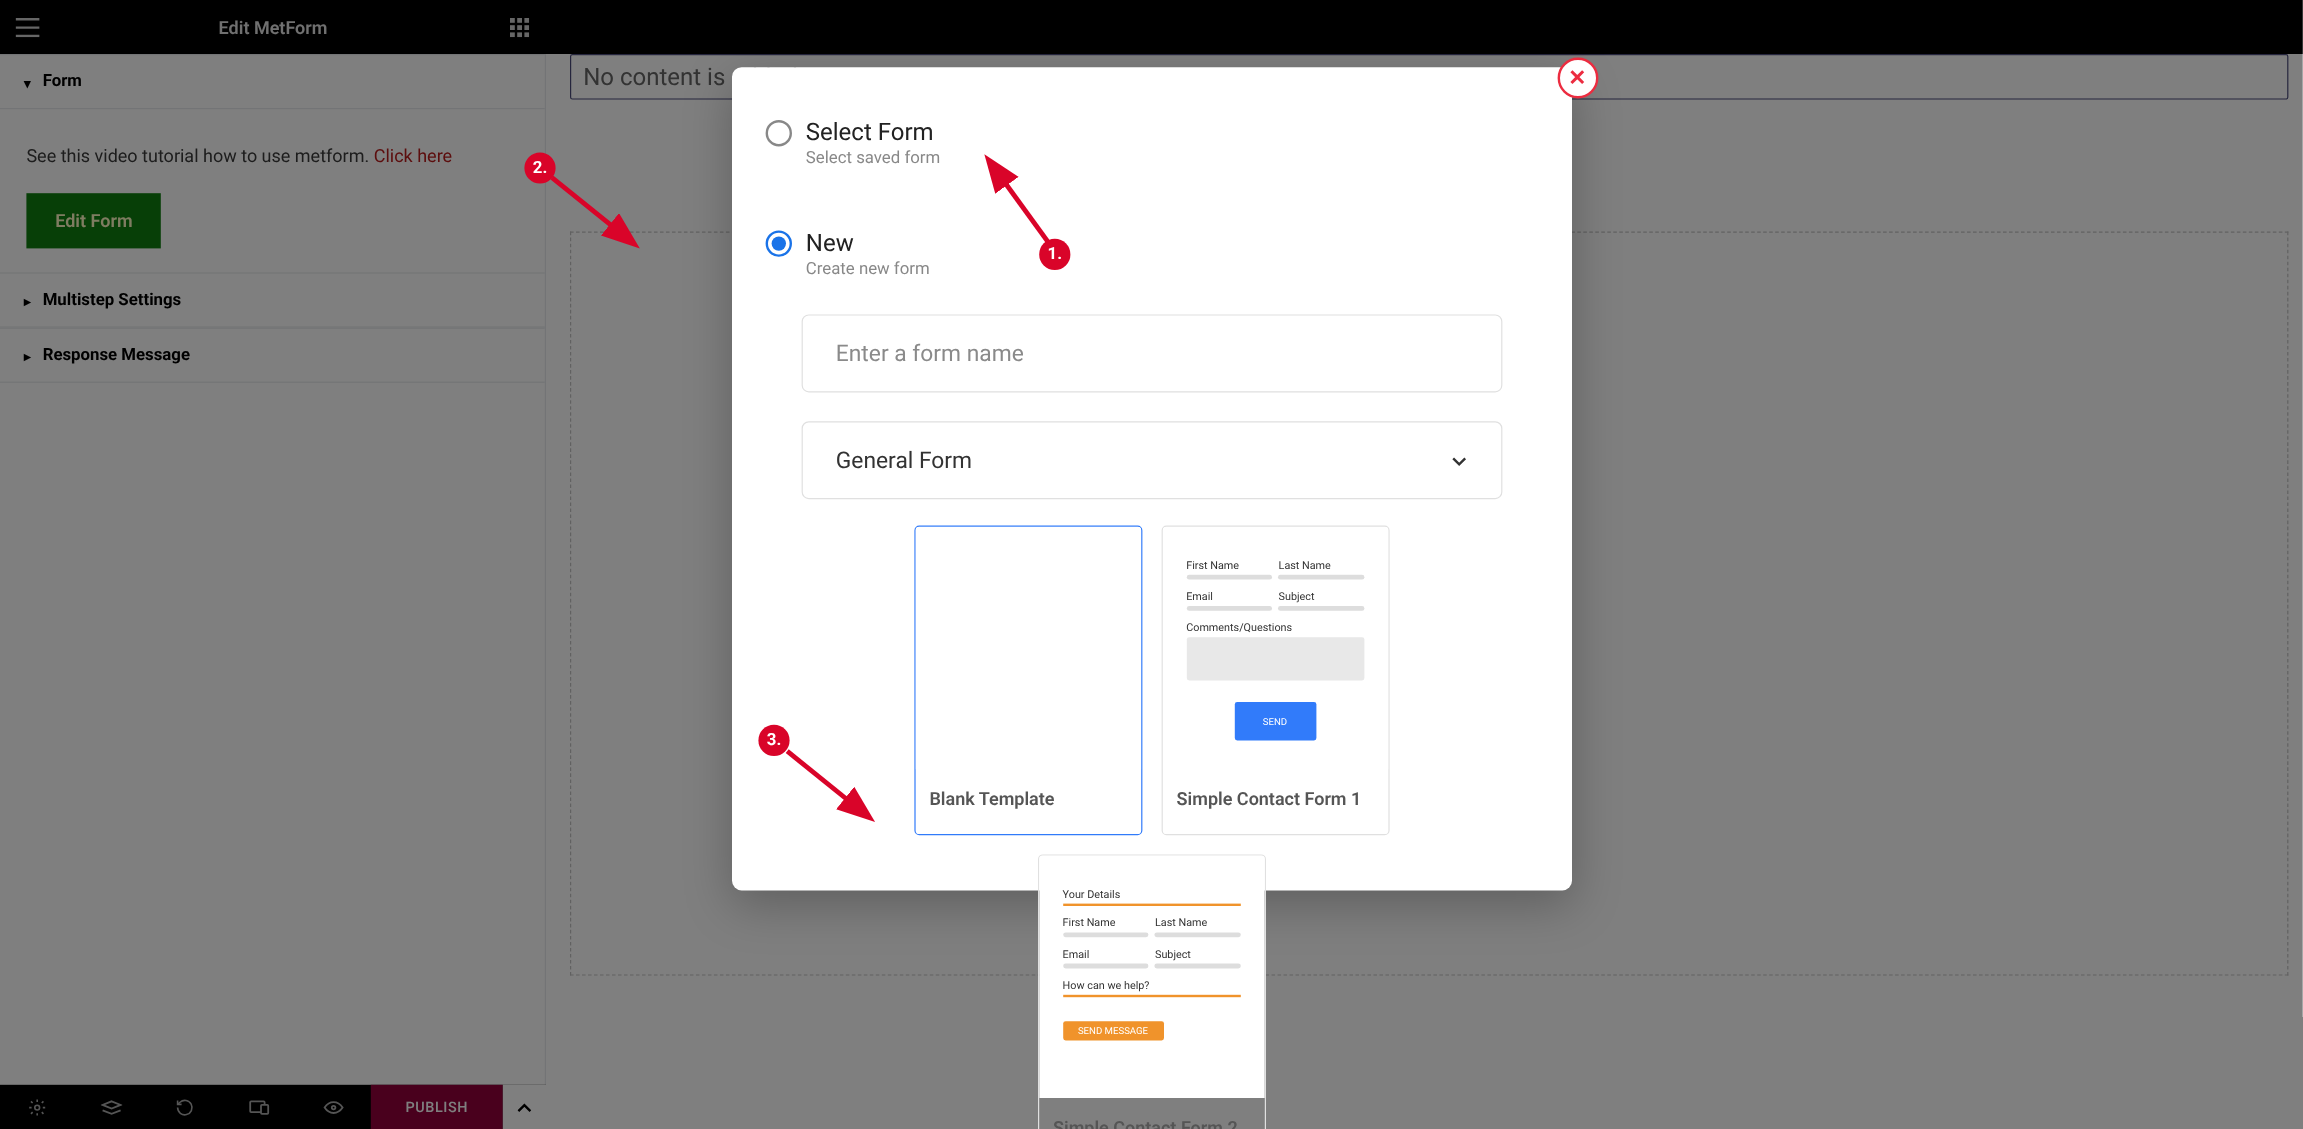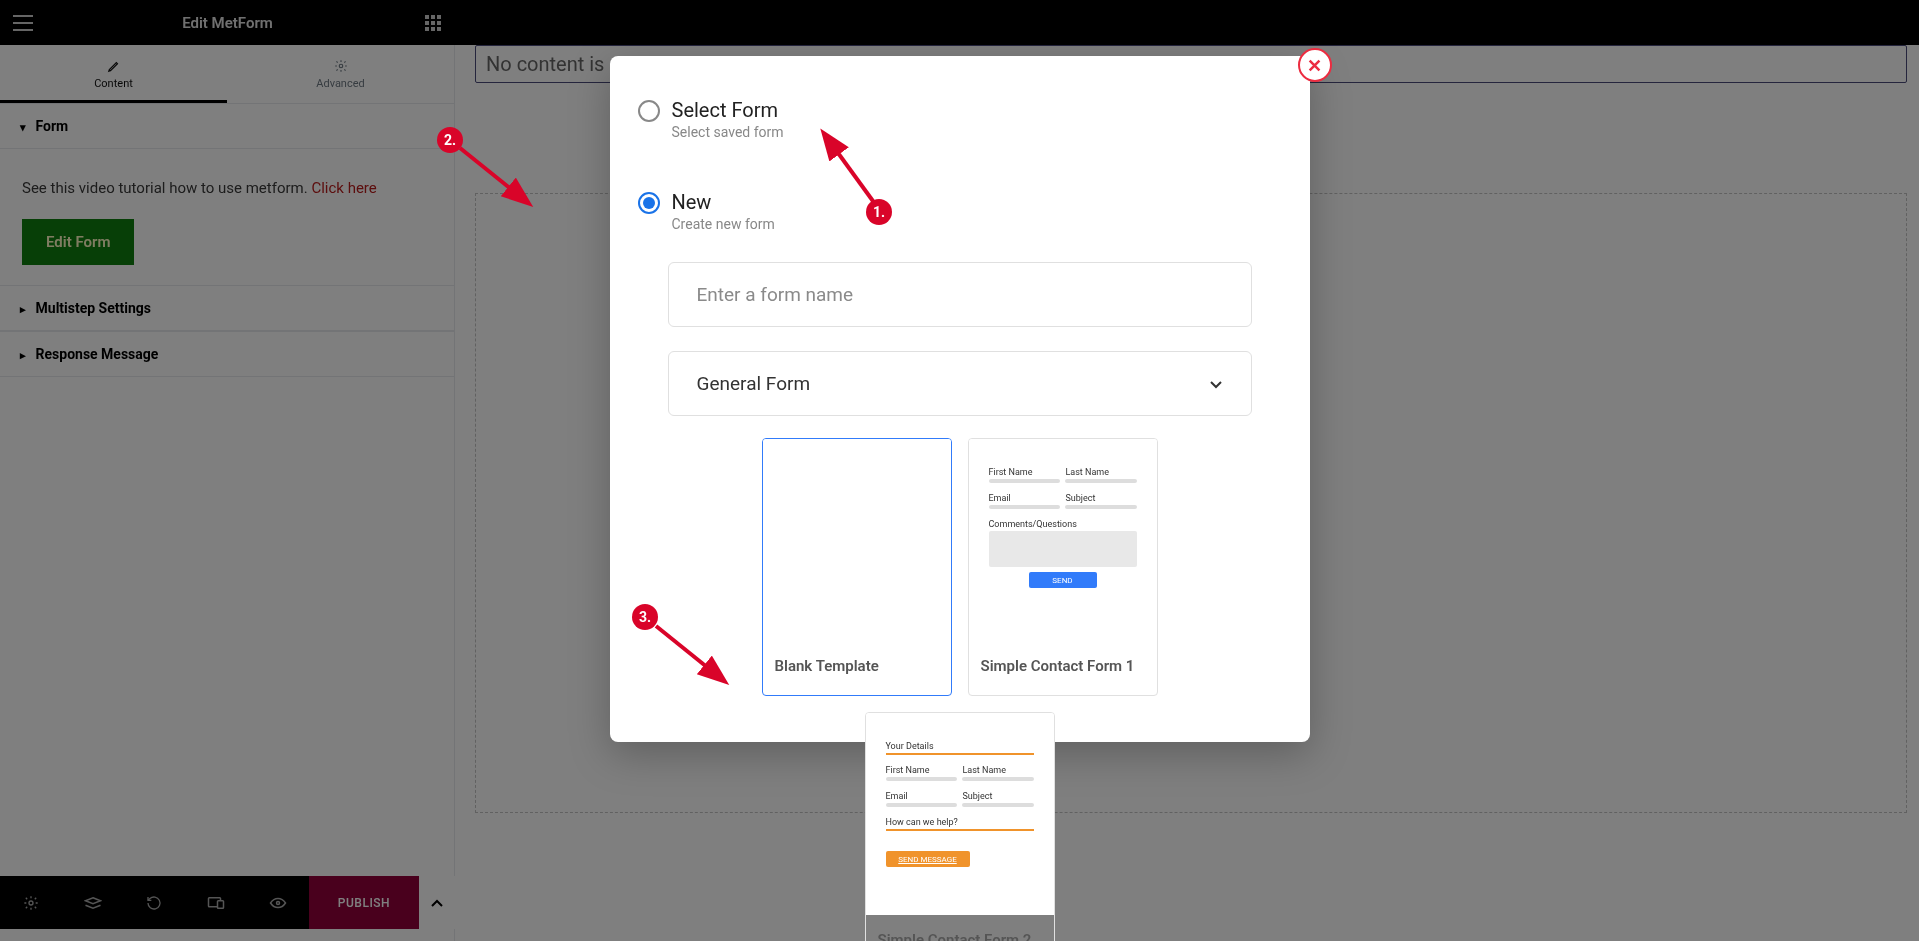--- a/index.html
+++ b/index.html
@@ -23,21 +23,21 @@
 .accordion { border-top: 1px solid #e6e9ec; border-bottom: 1px solid #e6e9ec; padding: 14px 20px; font-weight: 700; font-size: 14px; cursor: pointer; display: flex; align-items: flex-end; gap: 8px; }
 .accordion::before { content: "▾"; font-size: 11px; margin-right: 2px; }
 .accordion.collapsed::before { content: "▸"; }
 .section-body { padding: 30px 22px 20px; font-size: 15px; color: #3a3a3a; }
 .section-body a { color: #b91c1c; text-decoration: none; }
 .edit-form-btn { margin-top: 22px; background: #0f7f0f; color: #fef9c3; font-weight: 600; font-size: 15px; padding: 14px 24px; border: none; cursor: pointer; }
 .need-help { text-align: center; padding: 18px 0; font-size: 14px; color: #555; display: flex; justify-content: center; align-items: center; gap: 6px; }
 .help-icon { display: inline-flex; width: 16px; height: 16px; border: 1.5px solid #555; border-radius: 50%; justify-content: center; align-items: center; font-size: 10px; }
 
 
-.bottom-bar { position: absolute; bottom: 12px; left: 0; width: 455px; height: 53px; background: #000; display: flex; align-items: center; }
+.bottom-bar { position: absolute; bottom: 0; left: 0; width: 455px; height: 37px; background: #000; display: flex; align-items: center; }
 .bottom-bar .bicon { flex: 1; display: flex; justify-content: center; align-items: center; color: #aaa; cursor: pointer; }
 .publish-btn { background: #92003b; color: #fff; width: 110px; height: 100%; display: flex; justify-content: center; align-items: center; font-size: 12px; letter-spacing: 0.5px; cursor: pointer; font-weight: 500; }
 .publish-chevron { width: 36px; height: 100%; background: #fff; display: flex; justify-content: center; align-items: center; color: #000; cursor: pointer; }
 
 
 .preview { flex: 1; background: #fff; padding: 0 12px 0 20px; height: 100%; overflow: hidden; }
 .no-content { border: 1px solid #4b4b7a; color: #666; padding: 6px 10px; margin-top: 0px; font-size: 20px; border-radius: 2px; background: #fff; }
 .no-content-wrap { padding-top: 0; }
 .dashed-box { margin-top: 110px; border: 1px dashed #c3c3c3; height: 620px; }
 
@@ -64,30 +64,30 @@
 .template-label { padding: 16px 12px 20px; font-size: 15px; font-weight: 600; color: #555; }
 .row2-templates { display: flex; gap: 16px; justify-content: center; padding: 14px 26px 0; }
 .row2-templates .stub { width: 190px; height: 28px; border: 1px solid #e0e0e0; border-top-left-radius: 4px; border-top-right-radius: 4px; background: #fff; }
 
 
 .tp2-row { display: flex; justify-content: space-between; margin-bottom: 10px; }
 .tp2-col { width: 48%; }
 .tp2-label { font-size: 9px; color: #333; margin-bottom: 2px; }
 .tp2-line { height: 4px; background: #ddd; border-radius: 2px; }
 .tp2-area { background: #e8e8e8; height: 36px; border-radius: 2px; margin-top: 2px; }
-.tp2-btn { width: 68px; height: 16px; background: #317bfa; color: #fff; font-size: 8px; display: flex; justify-content: center; align-items: center; margin: 5px auto 0; border-radius: 2px; }
+.tp2-btn { width: 68px; height: 32px; background: #317bfa; color: #fff; font-size: 8px; display: flex; justify-content: center; align-items: center; margin: 18px auto 0; border-radius: 2px; }
 
 
 .tp3-title { font-size: 9px; color: #333; border-bottom: 2px solid #f0932b; width: 100%; padding-bottom: 2px; margin-bottom: 10px; }
 .tp3-row { display: flex; justify-content: space-between; margin-bottom: 10px; }
 .tp3-col { width: 48%; }
 .tp3-label { font-size: 9px; color: #333; margin-bottom: 2px; }
 .tp3-line { height: 4px; background: #ddd; border-radius: 2px; }
 .tp3-help { font-size: 9px; color: #333; border-bottom: 2px solid #f0932b; width: 100%; padding-bottom: 2px; margin-bottom: 10px; }
-.tp3-btn { width: 84px; height: 16px; background: #f0932b; color: #fff; font-size: 8px; display: flex; justify-content: center; align-items: center; margin: 20px 0 0; border-radius: 2px; text-decoration: underline; }
+.tp3-btn { width: 84px; height: 16px; background: #f0932b; color: #fff; font-size: 8px; display: flex; justify-content: center; align-items: center; margin: 20px 0 0; border-radius: 2px; }
 
 
 .modal-footer { margin-top: auto; padding: 24px 0; display: flex; justify-content: center; background: #fff; }
 
 
 .marker { position: absolute; width: 26px; height: 26px; background: #d90429; color: #fff; border-radius: 50%; display: flex; justify-content: center; align-items: center; font-size: 14px; font-weight: bold; z-index: 200; }
 .arrow-svg { position: absolute; z-index: 190; pointer-events: none; }
 </style>
 </head>
 <body>
@@ -112,35 +112,20 @@
           <rect x="6" y="12" width="4" height="4" fill="#ccc"></rect>
           <rect x="12" y="12" width="4" height="4" fill="#ccc"></rect>
       </svg>
     </div>
   </div>
 </div>
 
 <div class="editor-wrap">
 
   <div class="side-panel">
-    <div class="tabs">
-      <div class="tab active">
-        <svg width="14" height="14" viewBox="0 0 24 24" fill="none" stroke="#111" stroke-width="2">
-            <path d="M3 21l3-1 12-12-2-2L4 18l-1 3z"></path>
-          </svg>
-        <span>Content</span>
-      </div>
-      <div class="tab">
-        <svg width="14" height="14" viewBox="0 0 24 24" fill="#6d7882">
-            <circle cx="12" cy="12" r="3" fill="none" stroke="#6d7882" stroke-width="2"></circle>
-            <path d="M12 2v3M12 19v3M4.2 4.2l2.1 2.1M17.7 17.7l2.1 2.1M2 12h3M19 12h3M4.2 19.8l2.1-2.1M17.7 6.3l2.1-2.1" stroke="#6d7882" stroke-width="2"></path>
-          </svg>
-        <span>Advanced</span>
-      </div>
-    </div>
 
     <div class="accordion">
       <span>Form</span>
     </div>
     <div class="section-body">
       <span>See this video tutorial how to use metform. </span><a href="#">Click here</a>
       <br>
       <button class="edit-form-btn">Edit Form</button>
     </div>
 

